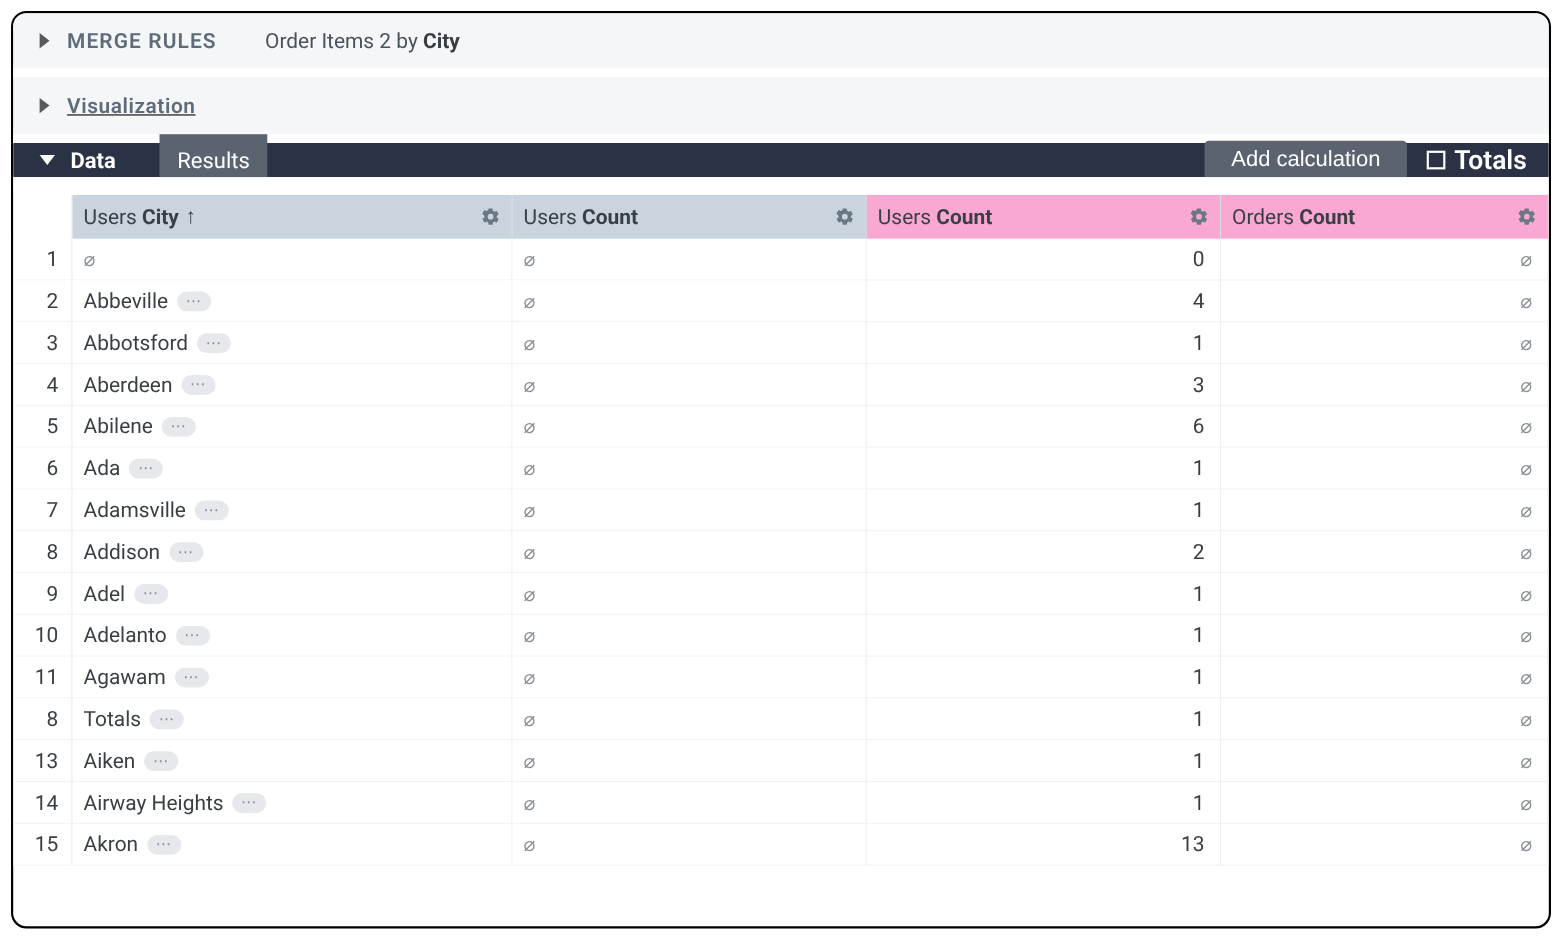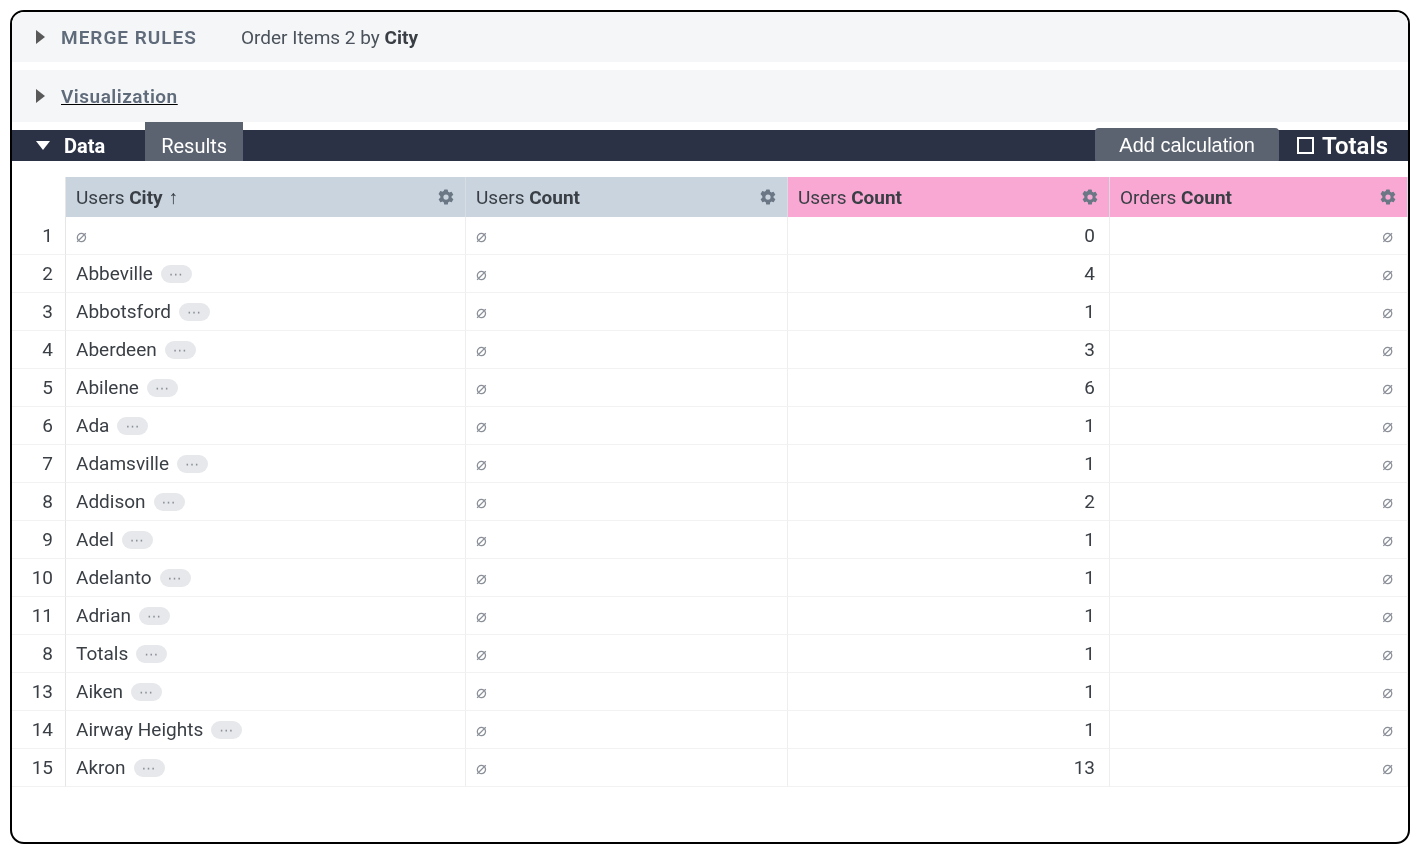--- a/index.html
+++ b/index.html
@@ -334,21 +334,21 @@
       </div>
       <div class="cell dim row-even">
         <span class="null-sym">⌀</span>
       </div>
       <div class="cell meas row-even">1</div>
       <div class="cell meas row-even">
         <span class="null-sym">⌀</span>
       </div>
       <div class="cell rownum row-odd">11</div>
       <div class="cell dim row-odd">
-        <span>Adrian</span>
+        <span>Agawam</span>
         <span class="pill">⋯</span>
       </div>
       <div class="cell dim row-odd">
         <span class="null-sym">⌀</span>
       </div>
       <div class="cell meas row-odd">1</div>
       <div class="cell meas row-odd">
         <span class="null-sym">⌀</span>
       </div>
       <div class="cell rownum row-even">8</div>

